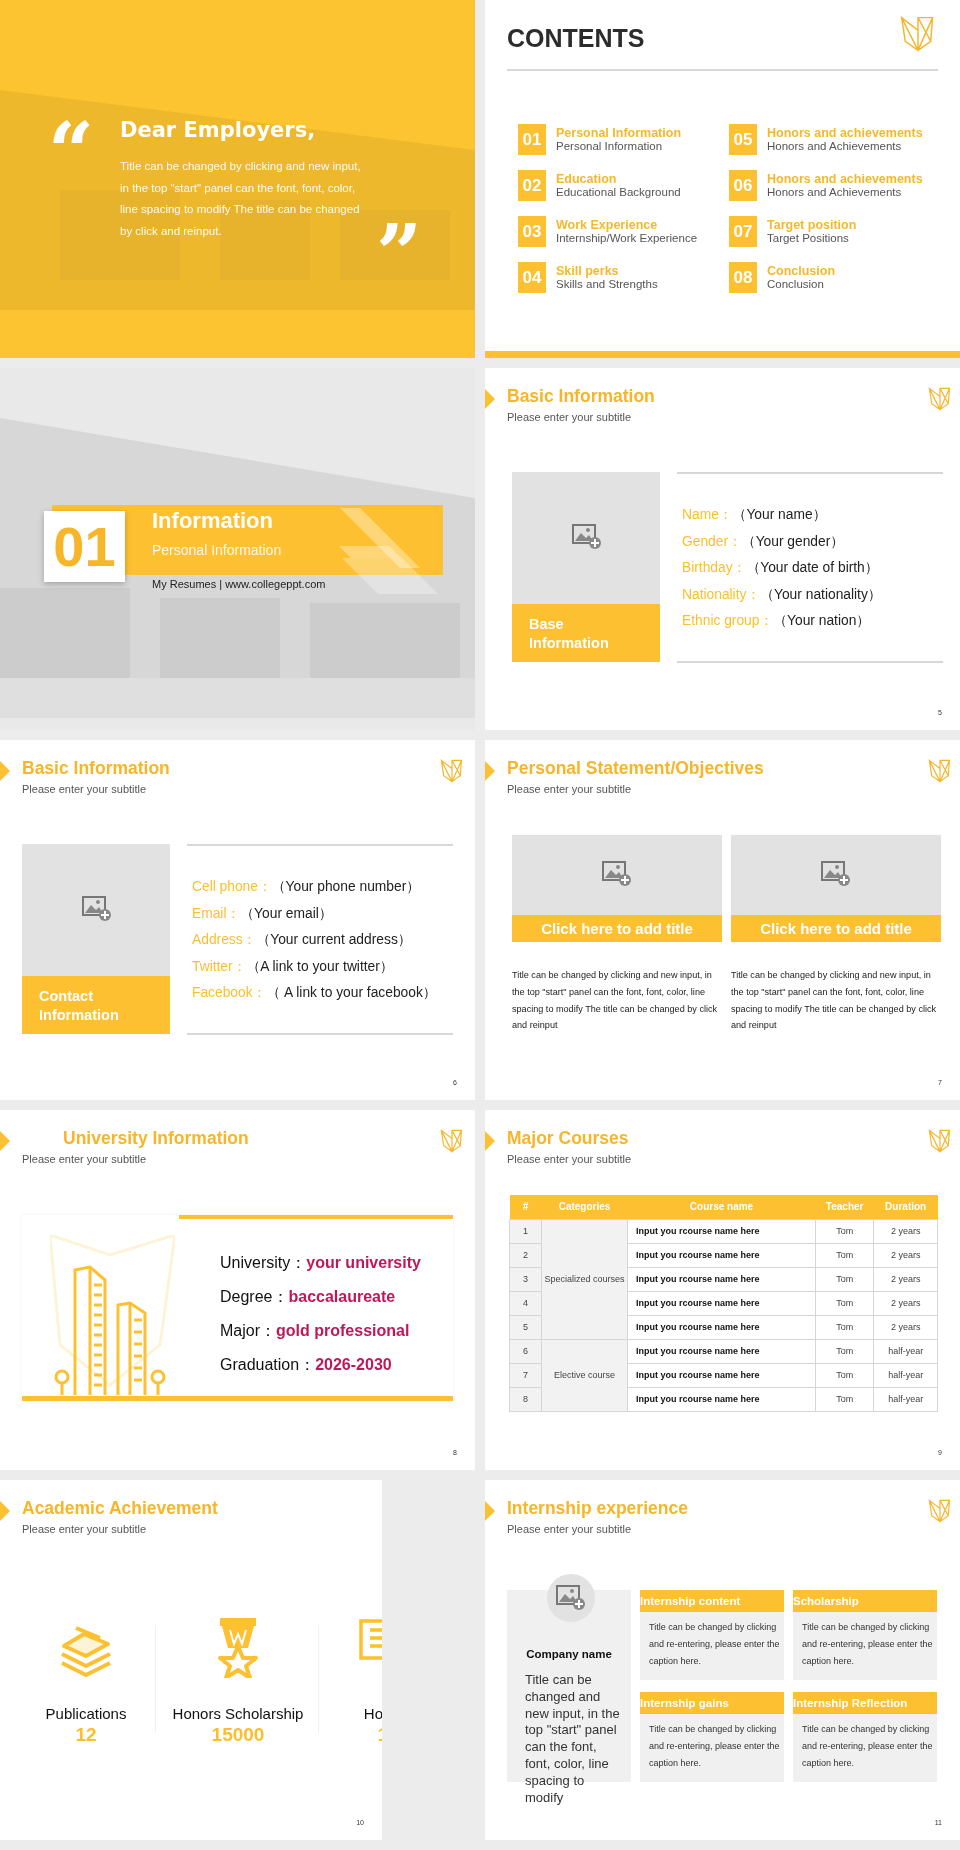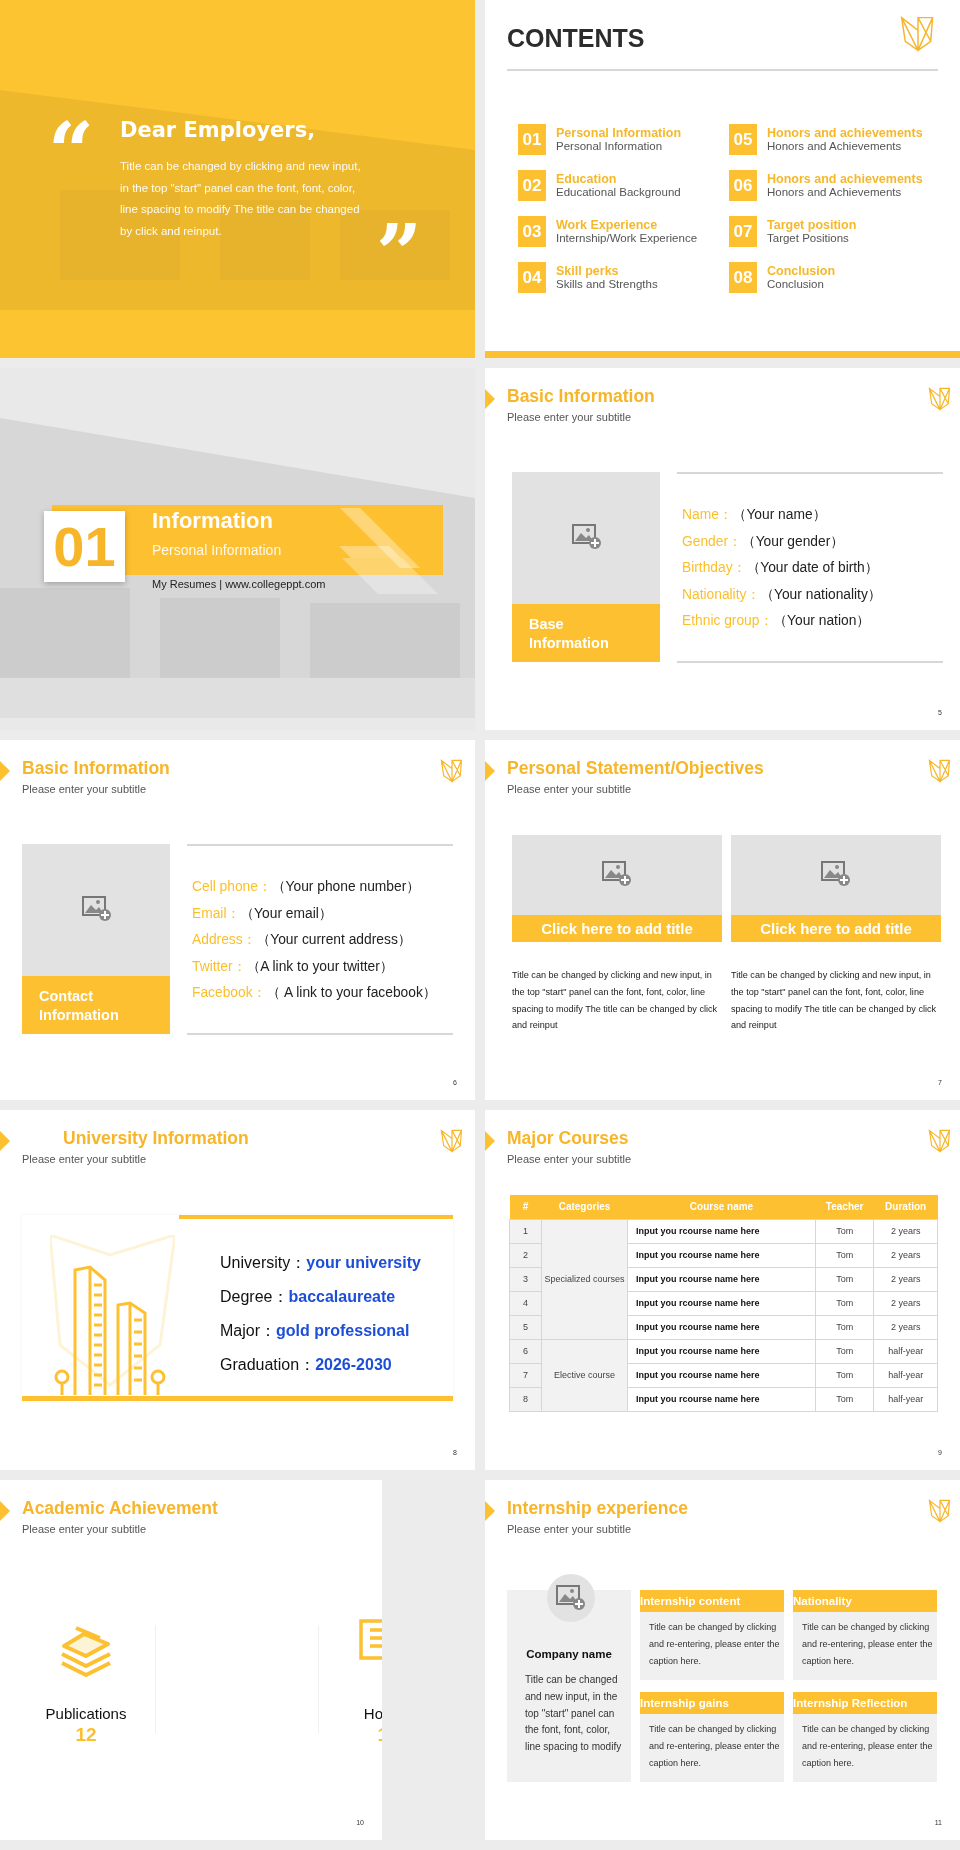--- a/index.html
+++ b/index.html
@@ -65,21 +65,21 @@
   
   .stmt-img { position: absolute; top: 95px; width: 210px; height: 80px; background: #e3e2e3; }
   .stmt-bar { position: absolute; top: 175px; width: 210px; height: 27px; background: #fdc030; color: #fff; font-weight: bold; font-size: 15px; text-align: center; line-height: 27px; }
   .stmt-text { position: absolute; top: 227px; width: 212px; font-size: 9.1px; line-height: 16.8px; color: #222; }
 
   
   .uni-box { position: absolute; left: 22px; top: 105px; width: 431px; height: 186px; background: #fff; box-shadow: 0 0 4px rgba(0,0,0,.06); }
   .uni-top { position: absolute; left: 179px; top: 105px; width: 274px; height: 4px; background: #fdc030; }
   .uni-bot { position: absolute; left: 22px; top: 286px; width: 431px; height: 5px; background: #fdc030; }
   .uni-list { position: absolute; left: 220px; top: 136px; font-size: 16px; line-height: 34px; color: #111; }
-  .uni-list .v { color: #1d4ed8; font-weight: bold; }
+  .uni-list .v { color: #be185d; font-weight: bold; }
   .uni-illus { position: absolute; left: 50px; top: 125px; width: 125px; height: 165px; }
 
   
   table.courses { position: absolute; left: 24px; top: 85px; width: 429px; border-collapse: collapse; font-size: 9px; }
   table.courses th { background: #fdc030; color: #fff; font-weight: bold; height: 24px; font-size: 10px; }
   table.courses td { border: 1px solid #d6d6d6; height: 24px; text-align: center; color: #444; }
   table.courses td.idx { background: #f2f2f2; width: 32px; }
   table.courses td.cat { background: #f2f2f2; width: 86px; font-size: 9px; line-height: 11px; }
   table.courses td.name { text-align: left; padding-left: 8px; font-weight: bold; color: #111; width: 188px; }
 
@@ -87,21 +87,21 @@
   .ach { position: absolute; top: 138px; width: 150px; text-align: center; }
   .ach-icon { width: 60px; height: 60px; margin: 0 auto; }
   .ach-label { margin-top: 23px; font-size: 15px; color: #111; }
   .ach-val { font-size: 19px; font-weight: bold; color: #fcbf2c; margin-top: 2px; }
   .ach-sep { position: absolute; top: 145px; width: 1px; height: 108px; background: #f0f0f0; }
 
   
   .comp-card { position: absolute; left: 22px; top: 110px; width: 124px; height: 192px; background: #f0f0f0; }
   .comp-circle { position: absolute; left: 62px; top: 94px; width: 48px; height: 48px; border-radius: 50%; background: #e2e2e2; }
   .comp-name { position: absolute; left: 22px; top: 168px; width: 124px; text-align: center; font-weight: bold; font-size: 11.5px; color: #111; }
-  .comp-text { position: absolute; left: 40px; top: 192px; width: 100px; font-size: 10px; line-height: 16.8px; color: #333; }
+  .comp-text { position: absolute; left: 40px; top: 192px; width: 100px; font-size: 13px; line-height: 16.8px; color: #333; }
   .int-card { position: absolute; width: 144px; height: 90px; background: #f0f0f0; }
   .int-card .h { height: 22px; background: #fdc030; color: #fff; font-weight: bold; font-size: 11.5px; line-height: 22px; }
   .int-card .b { padding: 7px 0 0 9px; font-size: 9px; line-height: 16.8px; color: #333; }
 </style>
 </head>
 <body>
 
 <div class="slide s1">
   <svg class="bg-building" viewBox="0 0 475 260" preserveAspectRatio="none">
     <polygon points="0,40 475,100 475,260 0,260" fill="#8a6a10"></polygon>
@@ -431,20 +431,30 @@
         <path d="M8 28 L28 16 L52 26 L30 38 Z" fill="#fdf3d6"></path>
         <path d="M6 36 L30 48 L54 36"></path>
         <path d="M6 45 L30 57 L54 45"></path>
         <path d="M20 10 L44 20"></path>
       </g>
     </svg>
     <div class="ach-label">Publications</div>
     <div class="ach-val">12</div>
   </div>
   <div class="ach-sep" style="left:155px;"></div>
+  <div class="ach" style="left:163px;">
+    <svg class="ach-icon" viewBox="0 0 60 60">
+      <rect x="12" y="0" width="36" height="8" fill="#fdc030"></rect>
+      <path d="M14 8 H46 L40 30 H20 Z" fill="#fdc030"></path>
+      <path d="M22 12 L26 26 L30 16 L34 26 L38 12" fill="none" stroke="#fff" stroke-width="2"></path>
+      <path d="M30 28 L35 40 L48 40 L38 48 L42 60 L30 52 L18 60 L22 48 L12 40 L25 40 Z" fill="none" stroke="#fdc030" stroke-width="4" stroke-linejoin="round"></path>
+    </svg>
+    <div class="ach-label">Honors Scholarship</div>
+    <div class="ach-val">15000</div>
+  </div>
   <div class="ach-sep" style="left:318px;"></div>
   <div class="ach" style="left:313px;">
     <svg class="ach-icon" viewBox="0 0 60 60">
       <g fill="none" stroke="#fdc030" stroke-width="3.5">
         <path d="M38 40 H3 V3 H57 V40 H50"></path>
         <path d="M12 12 H48 M12 20 H30 M12 28 H24"></path>
         <circle cx="43" cy="32" r="6"></circle>
         <path d="M38 38 V56 L43 50 L48 56 V38"></path>
       </g>
     </svg>
@@ -474,21 +484,21 @@
       </svg>
   </div>
   <div class="comp-name">Company name</div>
   <div class="comp-text">Title can be changed and new input, in the top "start" panel can the font, font, color, line spacing to modify</div>
 
   <div class="int-card" style="left:155px; top:110px;">
     <div class="h">Internship content</div>
     <div class="b">Title can be changed by clicking and re-entering, please enter the caption here.</div>
   </div>
   <div class="int-card" style="left:308px; top:110px;">
-    <div class="h">Nationality</div>
+    <div class="h">Scholarship</div>
     <div class="b">Title can be changed by clicking and re-entering, please enter the caption here.</div>
   </div>
   <div class="int-card" style="left:155px; top:212px;">
     <div class="h">Internship gains</div>
     <div class="b">Title can be changed by clicking and re-entering, please enter the caption here.</div>
   </div>
   <div class="int-card" style="left:308px; top:212px;">
     <div class="h">Internship Reflection</div>
     <div class="b">Title can be changed by clicking and re-entering, please enter the caption here.</div>
   </div>

